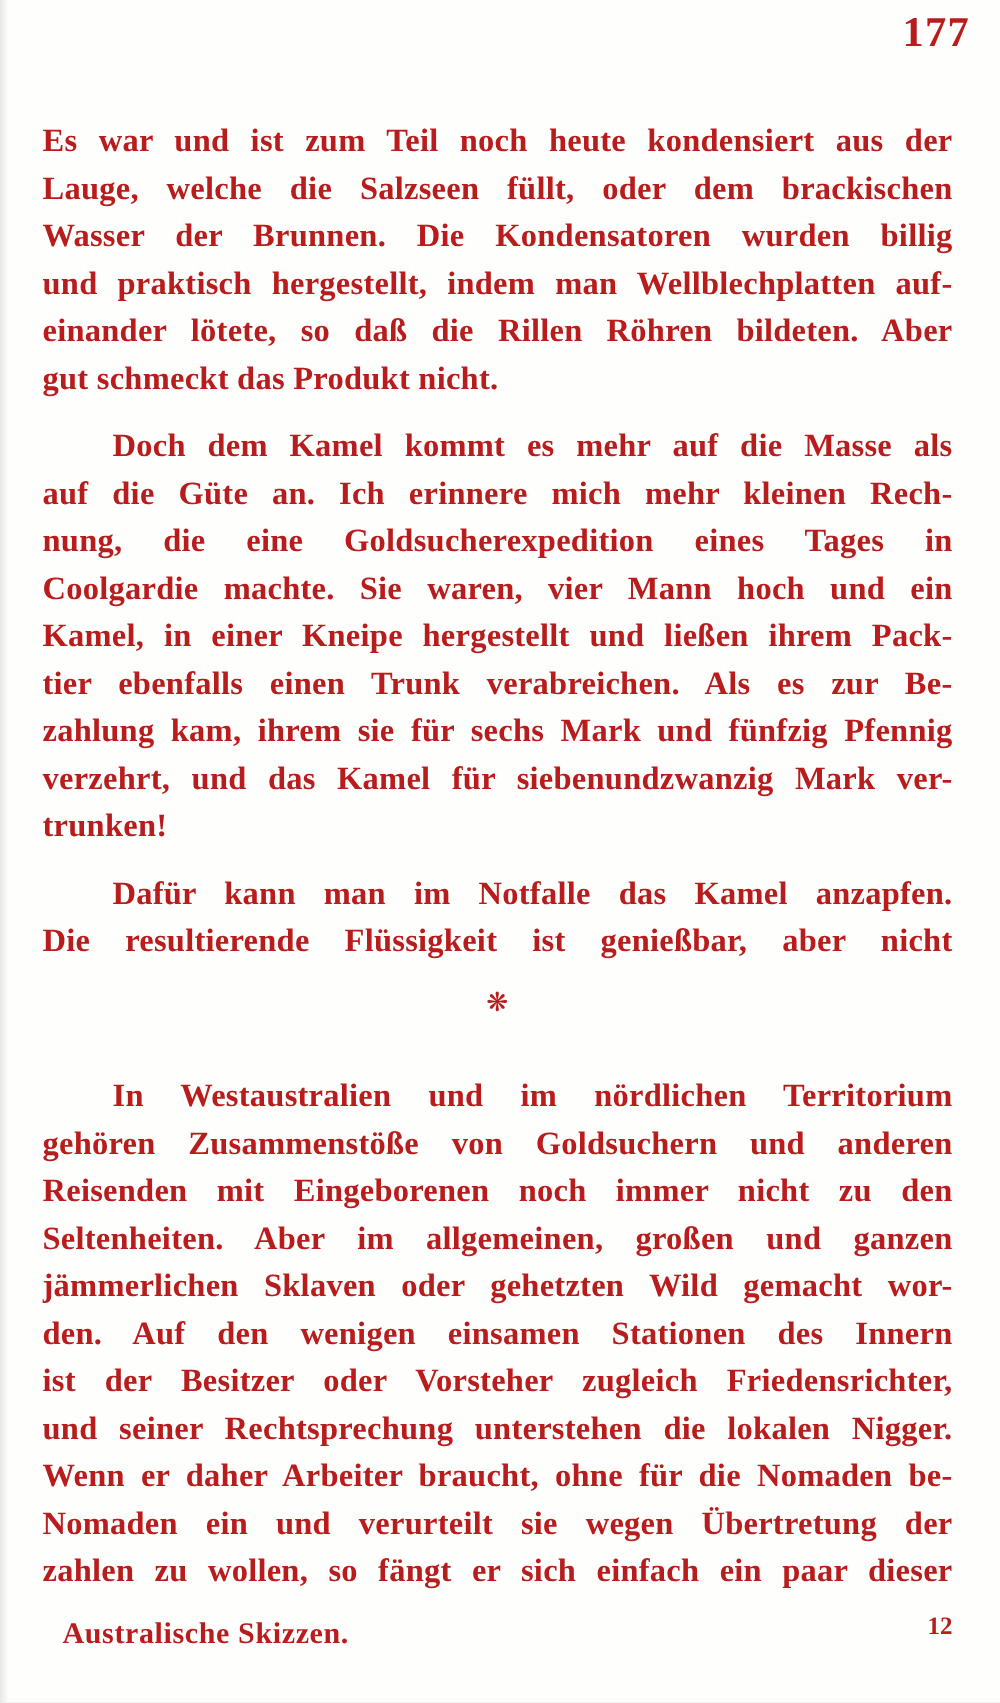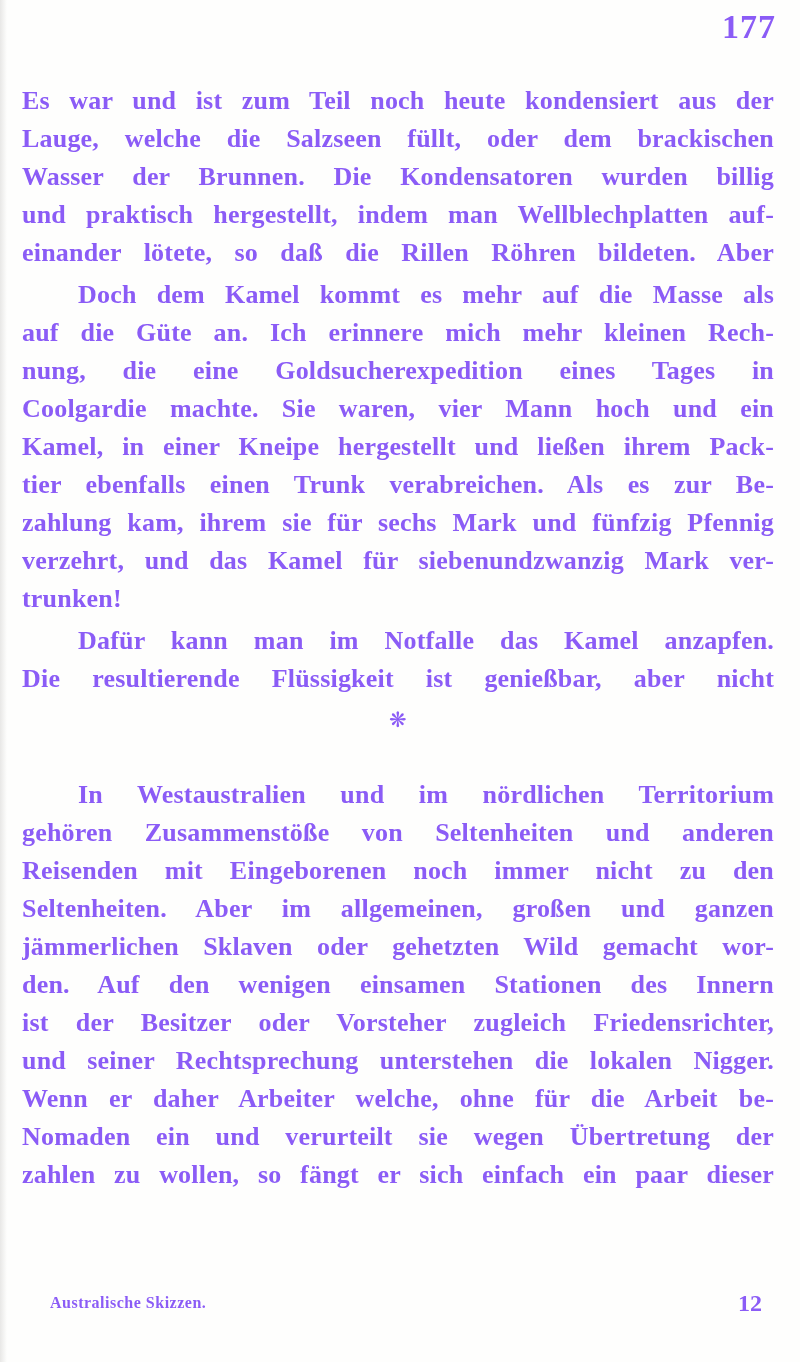--- a/index.html
+++ b/index.html
@@ -3,21 +3,21 @@
 <meta charset="utf-8">
 <style>
   html, body { margin: 0; padding: 0; background: #e8e6e1; }
   .page {
     position: relative;
     width: 800px;
     height: 1362px;
     margin: 0 auto;
     background: #fefefd;
     overflow: hidden;
-    color: #8b5cf6;
+    color: #b91c1c;
     font-family: "Liberation Serif", serif;
   }
   
   .page::before {
     content: "";
     position: absolute;
     left: 0; top: 0; bottom: 0;
     width: 7px;
     background: linear-gradient(to right, rgba(40,35,30,0.10), rgba(40,35,30,0));
     pointer-events: none;
@@ -33,21 +33,21 @@
   .body-text {
     position: absolute;
     top: 78px;
     left: 18px;
     right: 22px;
     font-size: 26px;
     font-weight: bold;
     line-height: 38px;
     letter-spacing: 0.2px;
   }
-  .para { margin: 4px; padding: 0; }
+  .para { margin: 16px; padding: 0; }
   .line {
     text-align: justify;
     text-align-last: justify;
     white-space: normal;
     height: 38px;
     overflow: hidden;
   }
   .line.end { text-align-last: left; }
   .line.ind { text-indent: 56px; }
   .divider {
@@ -56,47 +56,48 @@
     height: 28px;
     line-height: 28px;
     text-align: center;
     font-family: "DejaVu Sans", sans-serif;
     font-size: 21px;
   }
   .footer-signature {
     position: absolute;
     left: 50px;
     top: 1294px;
-    font-size: 16px;
+    font-size: 24px;
     font-weight: bold;
     letter-spacing: 0.5px;
   }
   .footer-sheet-number {
     position: absolute;
     right: 38px;
     top: 1290px;
-    font-size: 24px;
+    font-size: 20px;
     font-weight: bold;
   }
 </style>
 </head>
 <body>
 
 <div class="page">
 
   <div class="page-number">177</div>
 
   <div class="body-text">
 
     <div class="para">
       <div class="line">Es war und ist zum Teil noch heute kondensiert aus der</div>
       <div class="line">Lauge, welche die Salzseen füllt, oder dem brackischen</div>
       <div class="line">Wasser der Brunnen. Die Kondensatoren wurden billig</div>
       <div class="line">und praktisch hergestellt, indem man Wellblechplatten auf-</div>
       <div class="line">einander lötete, so daß die Rillen Röhren bildeten. Aber</div>
+      <div class="line end">gut schmeckt das Produkt nicht.</div>
     </div>
 
     <div class="para">
       <div class="line ind">Doch dem Kamel kommt es mehr auf die Masse als</div>
       <div class="line">auf die Güte an. Ich erinnere mich mehr kleinen Rech-</div>
       <div class="line">nung, die eine Goldsucherexpedition eines Tages in</div>
       <div class="line">Coolgardie machte. Sie waren, vier Mann hoch und ein</div>
       <div class="line">Kamel, in einer Kneipe hergestellt und ließen ihrem Pack-</div>
       <div class="line">tier ebenfalls einen Trunk verabreichen. Als es zur Be-</div>
       <div class="line">zahlung kam, ihrem sie für sechs Mark und fünfzig Pfennig</div>
@@ -106,28 +107,28 @@
 
     <div class="para">
       <div class="line ind">Dafür kann man im Notfalle das Kamel anzapfen.</div>
       <div class="line">Die resultierende Flüssigkeit ist genießbar, aber nicht</div>
     </div>
 
     <div class="divider">❋</div>
 
     <div class="para">
       <div class="line ind">In Westaustralien und im nördlichen Territorium</div>
-      <div class="line">gehören Zusammenstöße von Seltenheiten und anderen</div>
+      <div class="line">gehören Zusammenstöße von Goldsuchern und anderen</div>
       <div class="line">Reisenden mit Eingeborenen noch immer nicht zu den</div>
       <div class="line">Seltenheiten. Aber im allgemeinen, großen und ganzen</div>
       <div class="line">jämmerlichen Sklaven oder gehetzten Wild gemacht wor-</div>
       <div class="line">den. Auf den wenigen einsamen Stationen des Innern</div>
       <div class="line">ist der Besitzer oder Vorsteher zugleich Friedensrichter,</div>
       <div class="line">und seiner Rechtsprechung unterstehen die lokalen Nigger.</div>
-      <div class="line">Wenn er daher Arbeiter welche, ohne für die Arbeit be-</div>
+      <div class="line">Wenn er daher Arbeiter braucht, ohne für die Nomaden be-</div>
       <div class="line">Nomaden ein und verurteilt sie wegen Übertretung der</div>
       <div class="line">zahlen zu wollen, so fängt er sich einfach ein paar dieser</div>
     </div>
 
   </div>
 
   <div class="footer-signature">Australische Skizzen.</div>
   <div class="footer-sheet-number">12</div>
 
 </div>

